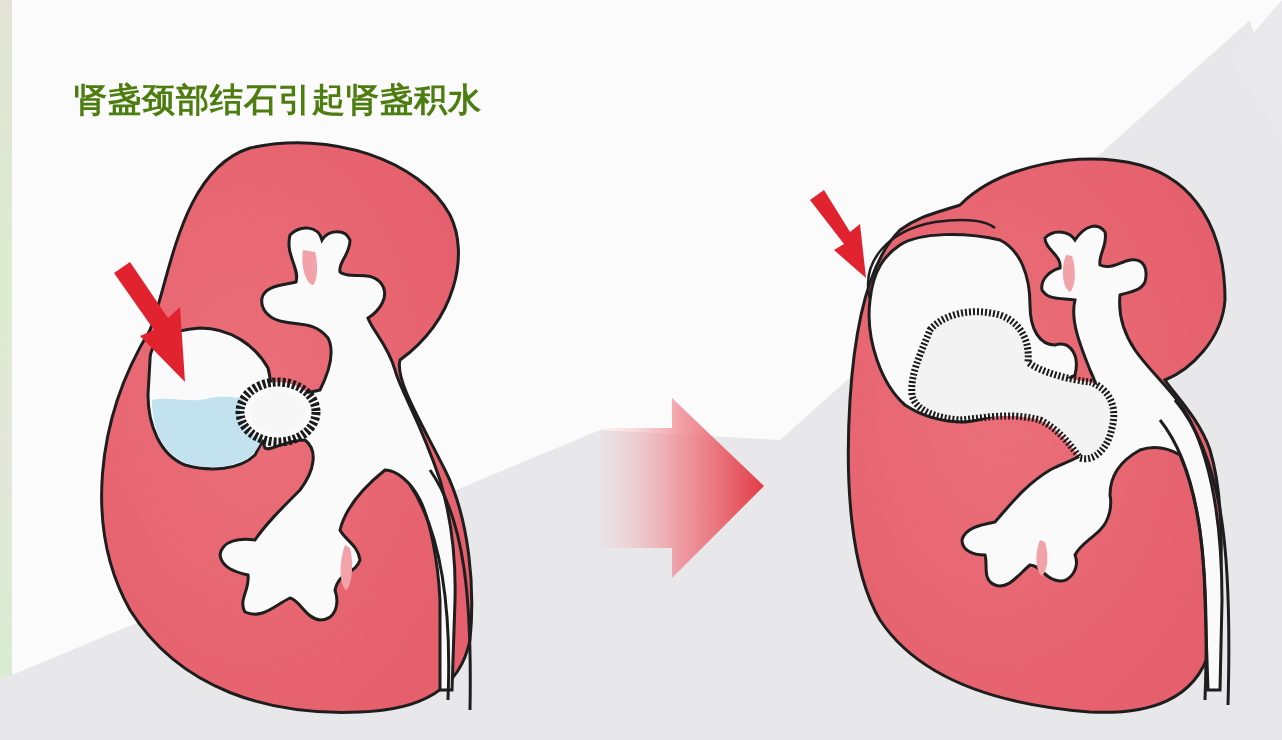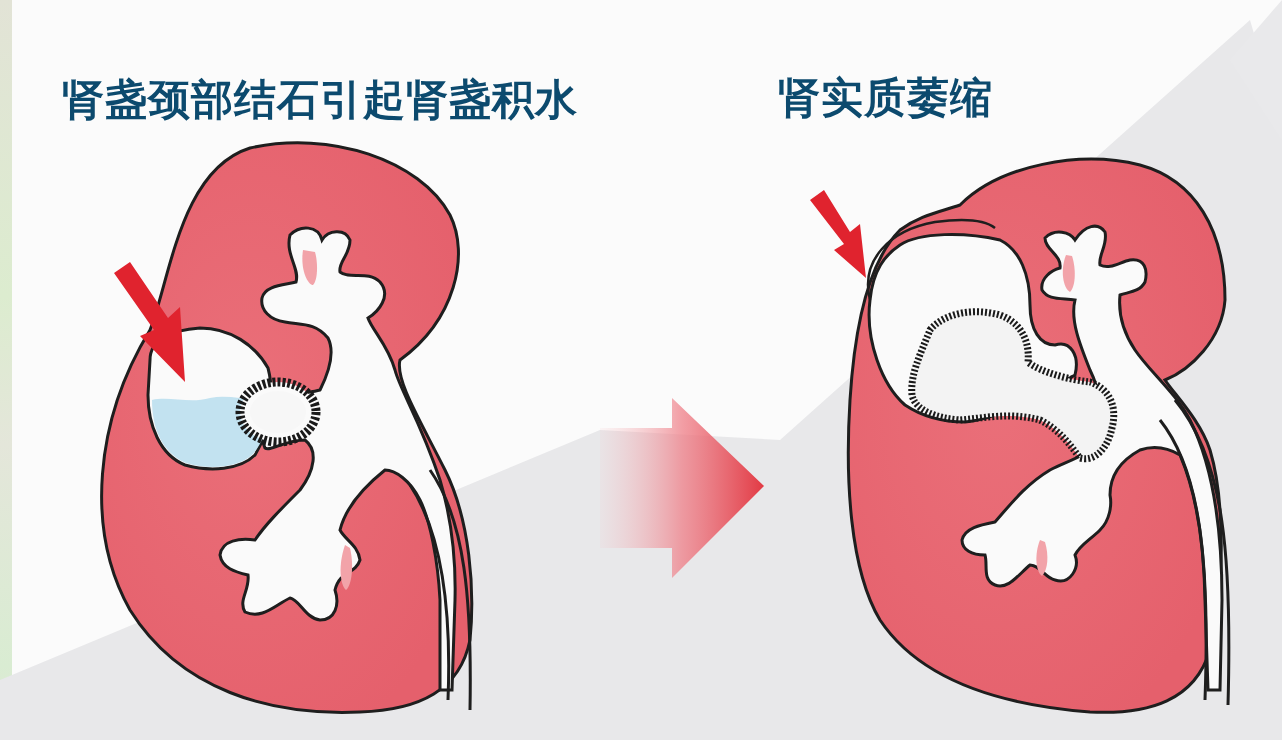--- a/index.html
+++ b/index.html
@@ -1,36 +1,35 @@
 <!DOCTYPE html>
 <html><head>
 <meta charset="utf-8">
 <style>
   html,body{margin:0;padding:0;}
   body{width:1282px;height:740px;overflow:hidden;background:#fbfbfb;position:relative;font-family:"DejaVu Sans","Liberation Sans",sans-serif;}
   .strip{position:absolute;left:0;top:0;width:12px;height:740px;background:linear-gradient(#e2e3d6,#dceccf 40%,#e4e6da 60%,#d9ecd2 90%,#e3e4d8);}
   .bg{position:absolute;left:0;top:0;width:1282px;height:740px;}
-  .label{position:absolute;color:#0c4a6e;font-size:42px;font-weight:bold;letter-spacing:1px;line-height:44px;white-space:nowrap;}
+  .label{position:absolute;color:#4d7c0f;font-size:33px;font-weight:bold;letter-spacing:1px;line-height:44px;white-space:nowrap;margin-left:12px;}
   #lbl-left{left:62px;top:78px;}
   #lbl-right{left:778px;top:76px;}
   svg{position:absolute;left:0;top:0;}
 </style>
 </head>
 <body>
 
 <div class="strip"></div>
 
 <svg class="bg" width="1282" height="740" viewBox="0 0 1282 740">
   <polygon points="0,740 1282,740 1282,130 1250,20 780,440 600,430 0,680" fill="#e8e8ea"></polygon>
   <polygon points="1282,0 1282,140 1230,60" fill="#e9e9eb"></polygon>
 </svg>
 
 <div class="label" id="lbl-left">肾盏颈部结石引起肾盏积水</div>
 <div class="label" id="lbl-right">
-  <div>肾实质萎缩</div>
 </div>
 
 <svg width="1282" height="740" viewBox="0 0 1282 740">
   <defs>
     <radialGradient id="kg" cx="40%" cy="45%" r="65%">
       <stop offset="0" stop-color="#ea6f79"></stop>
       <stop offset="1" stop-color="#e5606c"></stop>
     </radialGradient>
   </defs>
 

